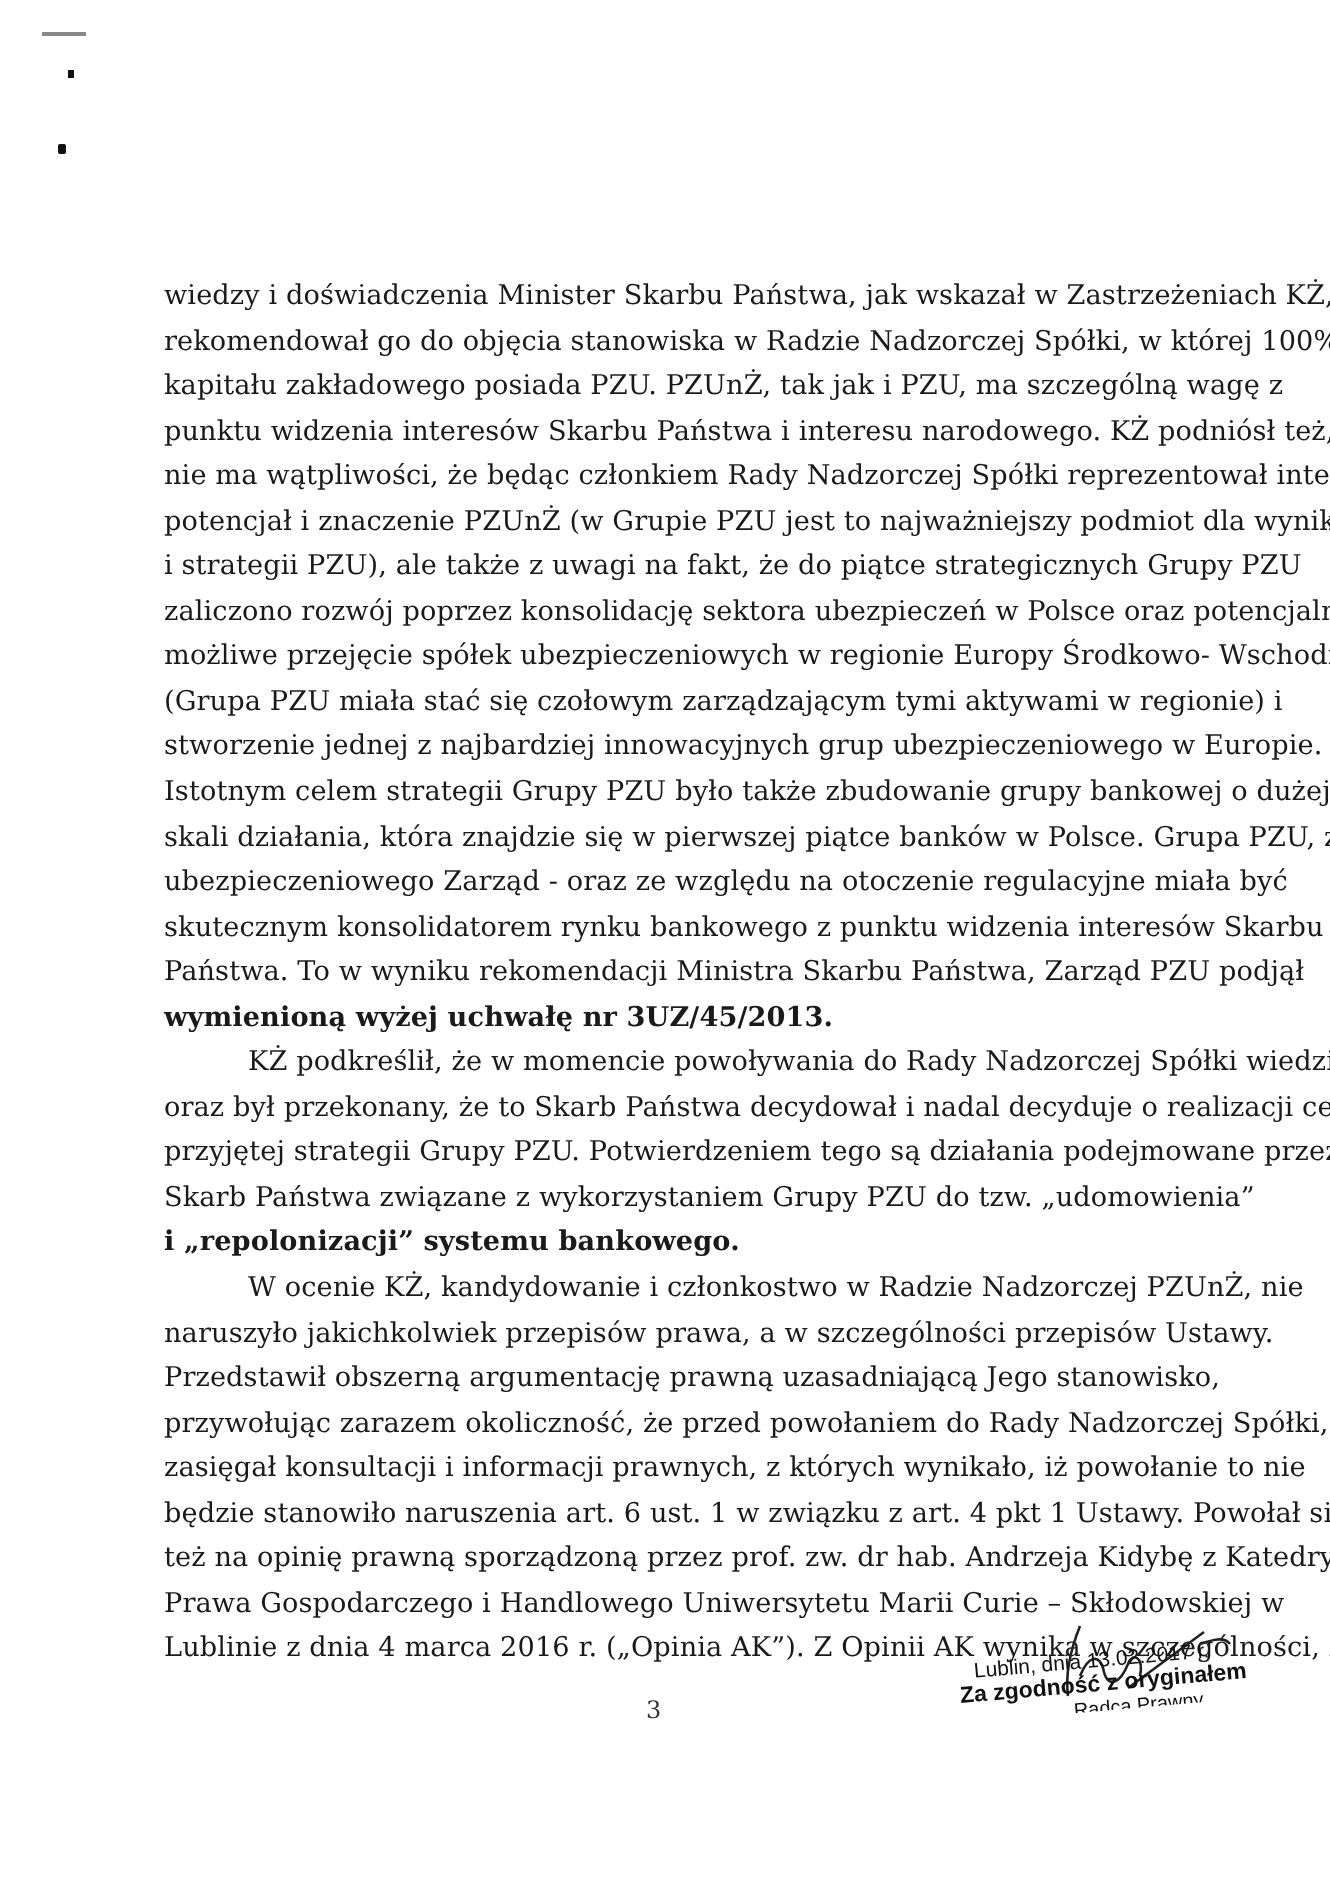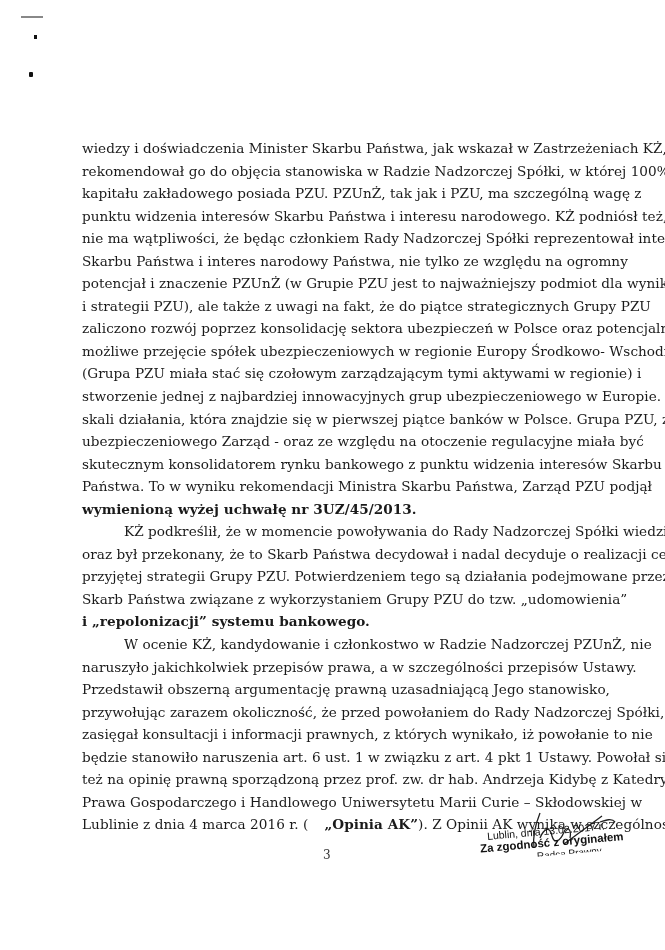--- a/index.html
+++ b/index.html
@@ -14,21 +14,21 @@
   .body-text {
     position:absolute; left:82px; top:137px; width:526px;
     font-size:13.6px; line-height:22.55px; letter-spacing:0.05px;
   }
   .line {
     display:block; white-space:nowrap; text-align:justify; text-align-last:justify;
     height:22.55px;
   }
   .line.last { text-align-last:left;font-weight:bold; }
   .line.indent { padding-left:42px; }
-  .bold { font-weight:bold;margin-left:16px; }
+  .bold { font-weight:normal; }
   .page-number {
     position:absolute; left:323px; top:848px; font-size:12px; color:#333;
   }
   .stamp {
     position:absolute; left:480px; top:820px; width:150px; height:48px;
     font-family:"Liberation Sans", sans-serif; color:#111; transform:rotate(-5deg);
   }
   .stamp-line1 { position:absolute; left:8px; top:4px; font-size:10.5px; white-space:nowrap; }
   .stamp-line2 { position:absolute; left:0px; top:16px; font-size:11.5px; font-weight:bold; white-space:nowrap; }
   .stamp-line3 { position:absolute; left:56px; top:29px; font-size:10px; white-space:nowrap; clip-path:inset(0 0 45% 0); }
@@ -41,27 +41,27 @@
 <div class="mark mark-dot1"></div>
 <div class="mark mark-dot2"></div>
 
 <div class="body-text">
   <div>
     <span class="line">wiedzy i doświadczenia Minister Skarbu Państwa, jak wskazał w Zastrzeżeniach KŻ,</span>
     <span class="line">rekomendował go do objęcia stanowiska w Radzie Nadzorczej Spółki, w której 100%</span>
     <span class="line">kapitału zakładowego posiada PZU. PZUnŻ, tak jak i PZU, ma szczególną wagę z</span>
     <span class="line">punktu widzenia interesów Skarbu Państwa i interesu narodowego. KŻ podniósł też, że</span>
     <span class="line">nie ma wątpliwości, że będąc członkiem Rady Nadzorczej Spółki reprezentował interesy</span>
-    <span class="line">Skarbu Państwa i interes narodowy Państwa, nie tylko ze względu na ogromny</span>
     <span class="line">potencjał i znaczenie PZUnŻ (w Grupie PZU jest to najważniejszy podmiot dla wyników</span>
     <span class="line">i strategii PZU), ale także z uwagi na fakt, że do piątce strategicznych Grupy PZU</span>
     <span class="line">zaliczono rozwój poprzez konsolidację sektora ubezpieczeń w Polsce oraz potencjalnie</span>
     <span class="line">możliwe przejęcie spółek ubezpieczeniowych w regionie Europy Środkowo- Wschodniej</span>
     <span class="line">(Grupa PZU miała stać się czołowym zarządzającym tymi aktywami w regionie) i</span>
     <span class="line">stworzenie jednej z najbardziej innowacyjnych grup ubezpieczeniowego w Europie.</span>
+    <span class="line">Istotnym celem strategii Grupy PZU było także zbudowanie grupy bankowej o dużej</span>
     <span class="line">skali działania, która znajdzie się w pierwszej piątce banków w Polsce. Grupa PZU, ze</span>
     <span class="line">ubezpieczeniowego Zarząd - oraz ze względu na otoczenie regulacyjne miała być</span>
     <span class="line">skutecznym konsolidatorem rynku bankowego z punktu widzenia interesów Skarbu</span>
     <span class="line">Państwa. To w wyniku rekomendacji Ministra Skarbu Państwa, Zarząd PZU podjął</span>
     <span class="line last">wymienioną wyżej uchwałę nr 3UZ/45/2013.</span>
   </div>
   <div>
     <span class="line indent">KŻ podkreślił, że w momencie powoływania do Rady Nadzorczej Spółki wiedział</span>
     <span class="line">oraz był przekonany, że to Skarb Państwa decydował i nadal decyduje o realizacji celów</span>
     <span class="line">przyjętej strategii Grupy PZU. Potwierdzeniem tego są działania podejmowane przez</span>

